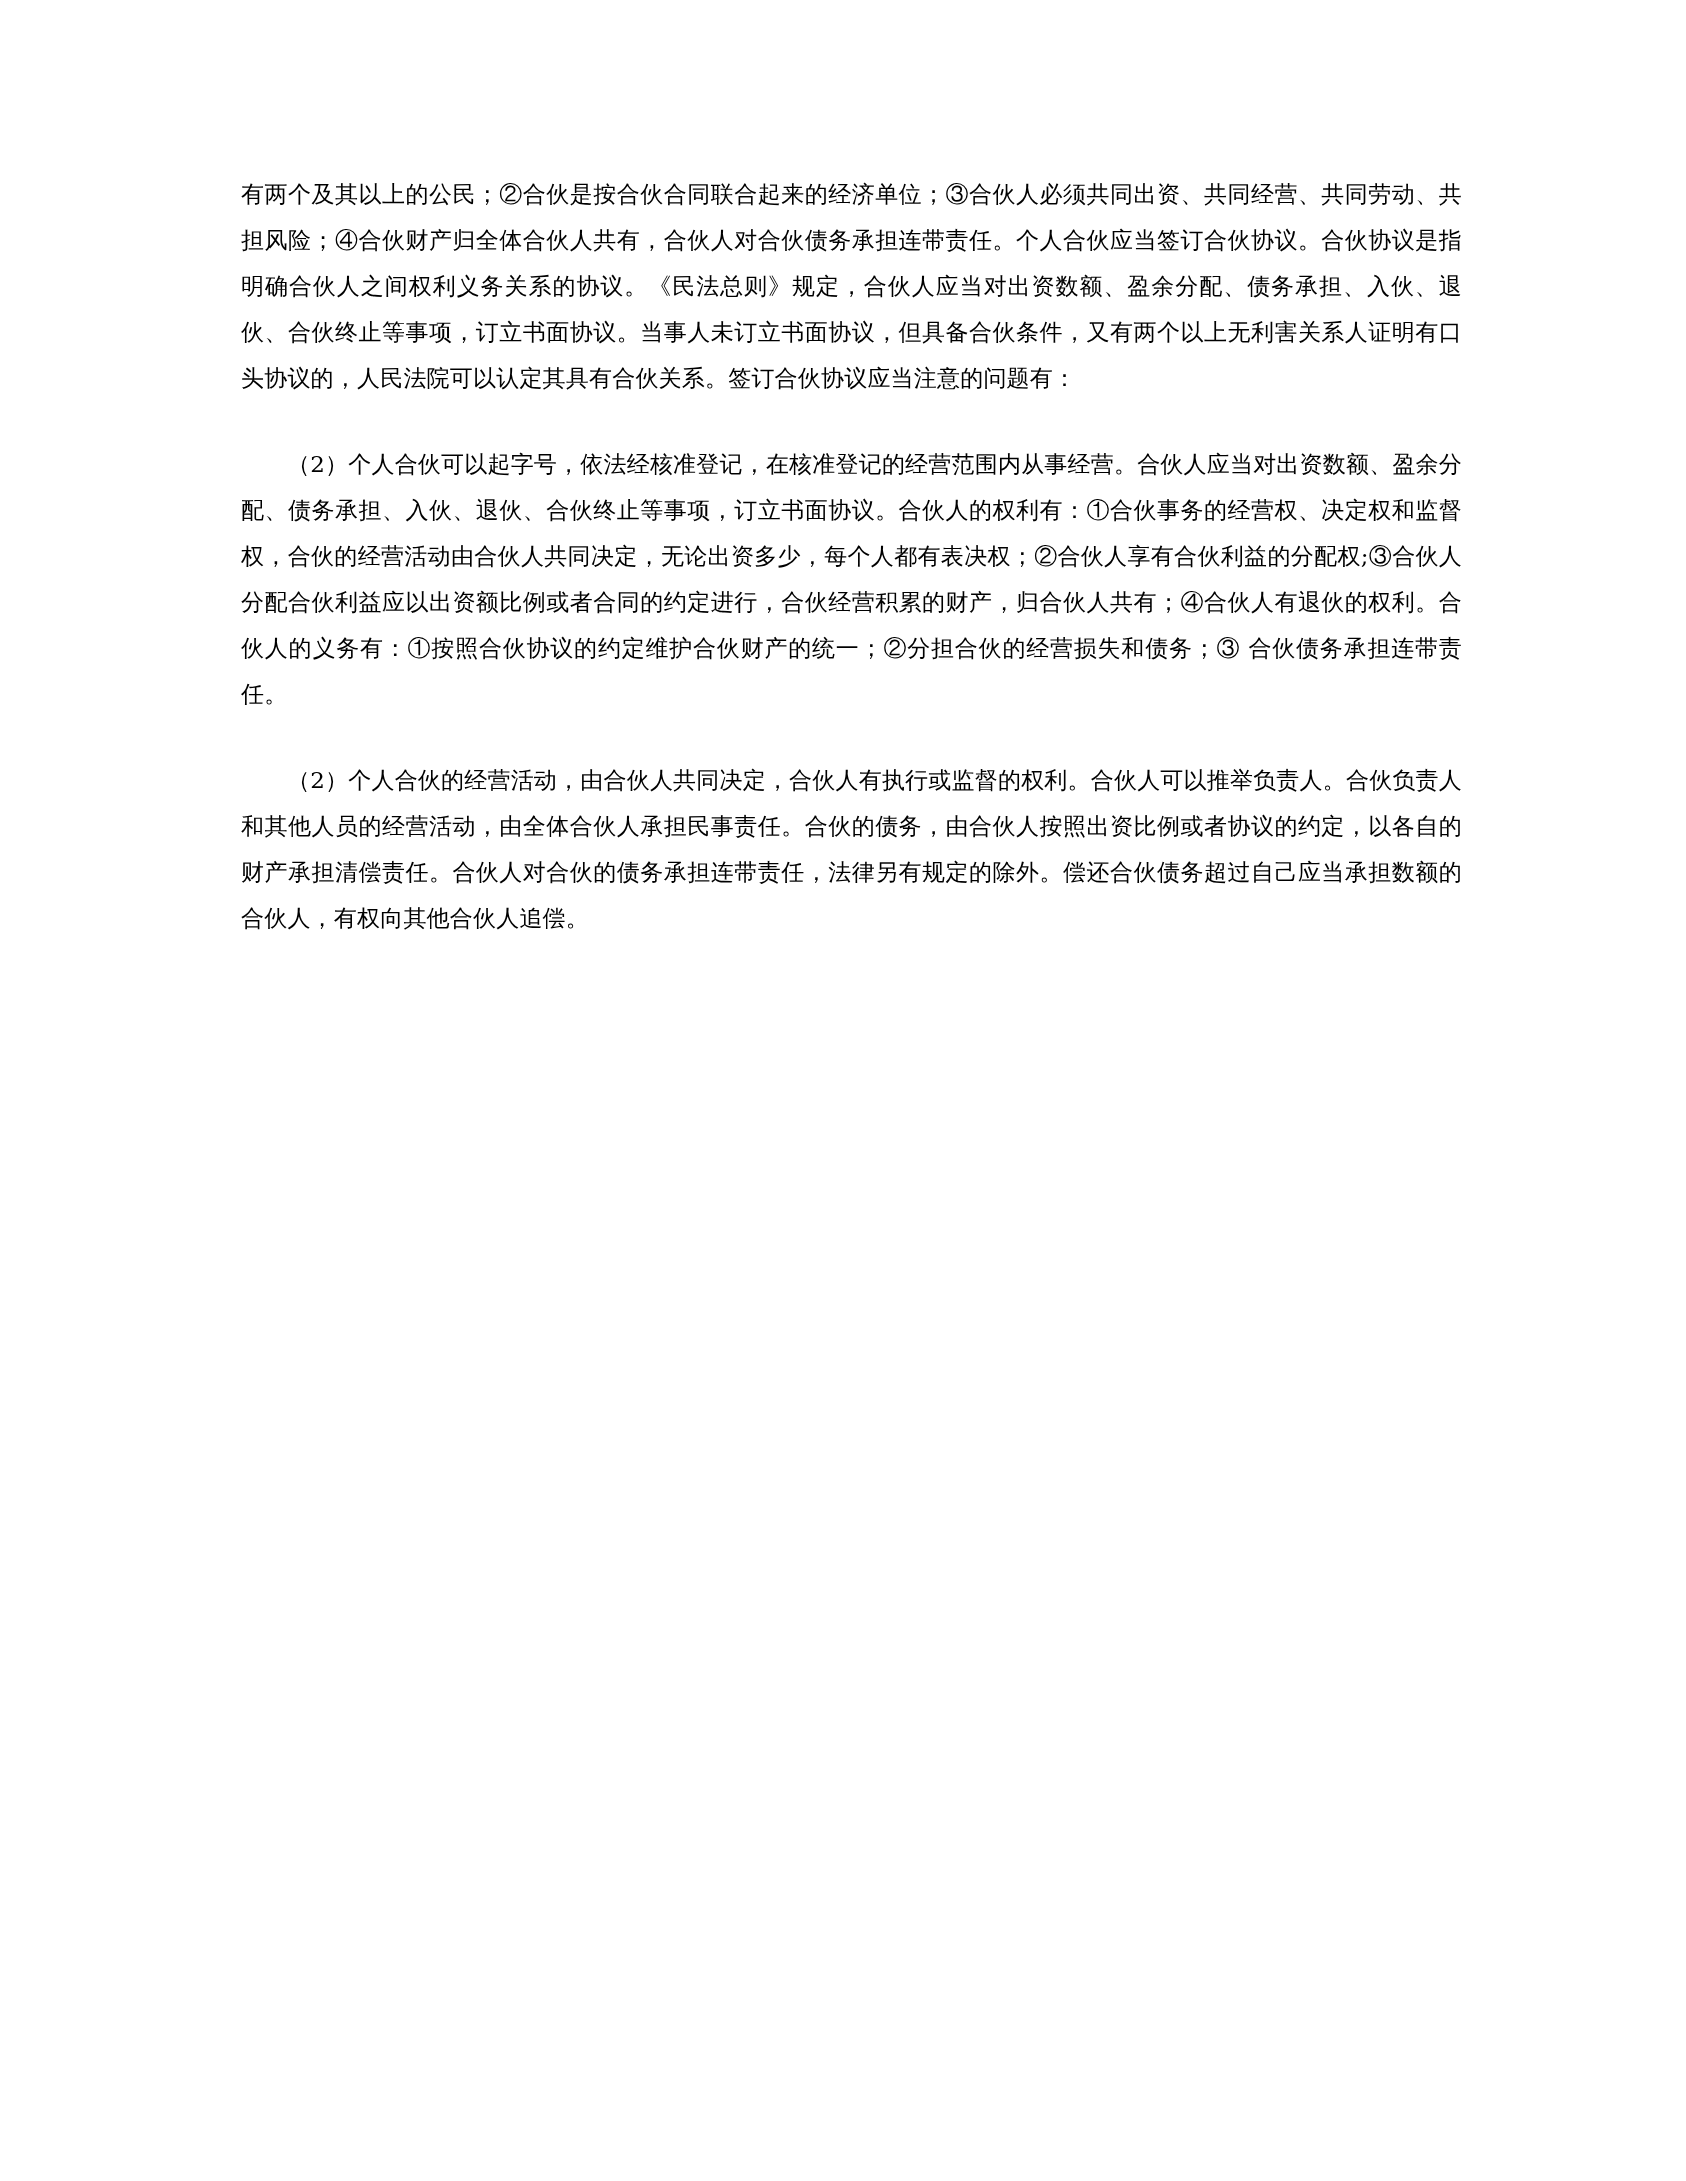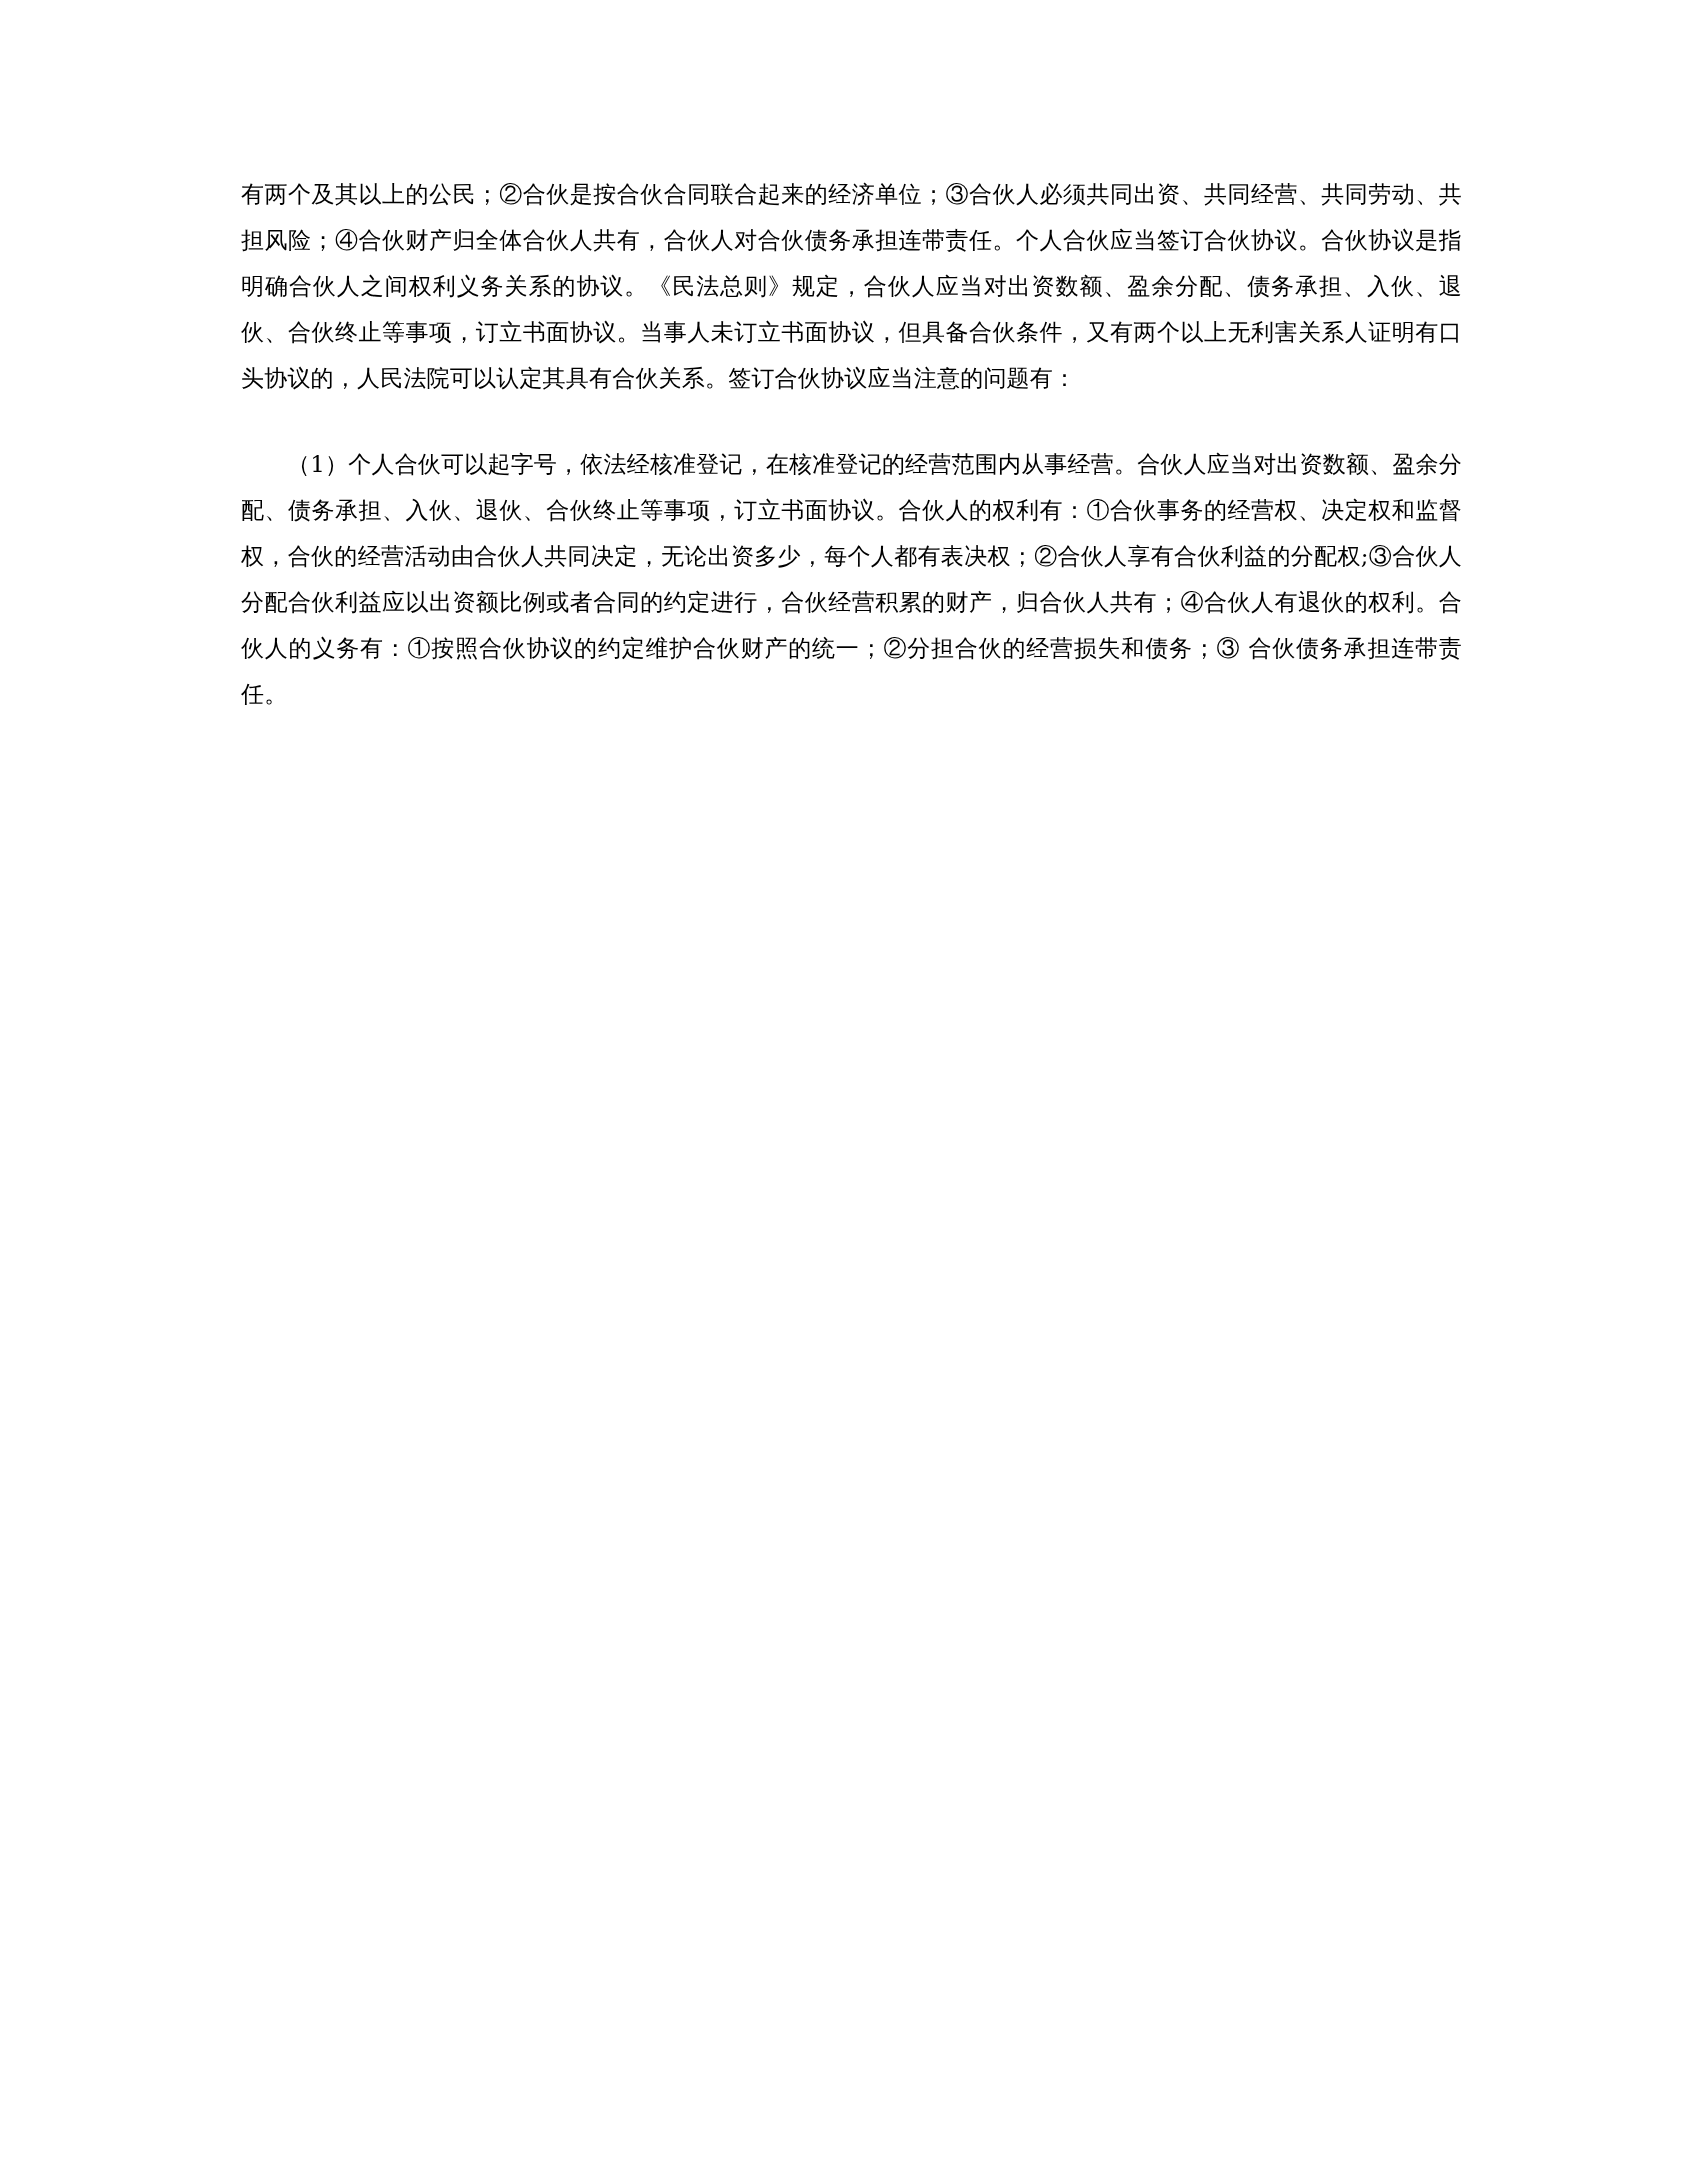--- a/index.html
+++ b/index.html
@@ -39,16 +39,17 @@
   .indent {
     text-indent: 2em;
   }
 </style>
 </head>
 <body>
 
 <div class="page">
   <div class="doc-body">
     <p class="para">有两个及其以上的公民；②合伙是按合伙合同联合起来的经济单位；③合伙人必须共同出资、共同经营、共同劳动、共担风险；④合伙财产归全体合伙人共有，合伙人对合伙债务承担连带责任。个人合伙应当签订合伙协议。合伙协议是指明确合伙人之间权利义务关系的协议。《民法总则》规定，合伙人应当对出资数额、盈余分配、债务承担、入伙、退伙、合伙终止等事项，订立书面协议。当事人未订立书面协议，但具备合伙条件，又有两个以上无利害关系人证明有口头协议的，人民法院可以认定其具有合伙关系。签订合伙协议应当注意的问题有：</p>
-    <p class="para indent">（1）个人合伙可以起字号，依法经核准登记，在核准登记的经营范围内从事经营。合伙人应当对出资数额、盈余分配、债务承担、入伙、退伙、合伙终止等事项，订立书面协议。合伙人的权利有：①合伙事务的经营权、决定权和监督权，合伙的经营活动由合伙人共同决定，无论出资多少，每个人都有表决权；②合伙人享有合伙利益的分配权;③合伙人分配合伙利益应以出资额比例或者合同的约定进行，合伙经营积累的财产，归合伙人共有；④合伙人有退伙的权利。合伙人的义务有：①按照合伙协议的约定维护合伙财产的统一；②分担合伙的经营损失和债务；③ 合伙债务承担连带责任。</p>
+    <p class="para indent">（2）个人合伙可以起字号，依法经核准登记，在核准登记的经营范围内从事经营。合伙人应当对出资数额、盈余分配、债务承担、入伙、退伙、合伙终止等事项，订立书面协议。合伙人的权利有：①合伙事务的经营权、决定权和监督权，合伙的经营活动由合伙人共同决定，无论出资多少，每个人都有表决权；②合伙人享有合伙利益的分配权;③合伙人分配合伙利益应以出资额比例或者合同的约定进行，合伙经营积累的财产，归合伙人共有；④合伙人有退伙的权利。合伙人的义务有：①按照合伙协议的约定维护合伙财产的统一；②分担合伙的经营损失和债务；③ 合伙债务承担连带责任。</p>
+    <p class="para indent">（2）个人合伙的经营活动，由合伙人共同决定，合伙人有执行或监督的权利。合伙人可以推举负责人。合伙负责人和其他人员的经营活动，由全体合伙人承担民事责任。合伙的债务，由合伙人按照出资比例或者协议的约定，以各自的财产承担清偿责任。合伙人对合伙的债务承担连带责任，法律另有规定的除外。偿还合伙债务超过自己应当承担数额的合伙人，有权向其他合伙人追偿。</p>
   </div>
 </div>
 
 
 </body></html>

